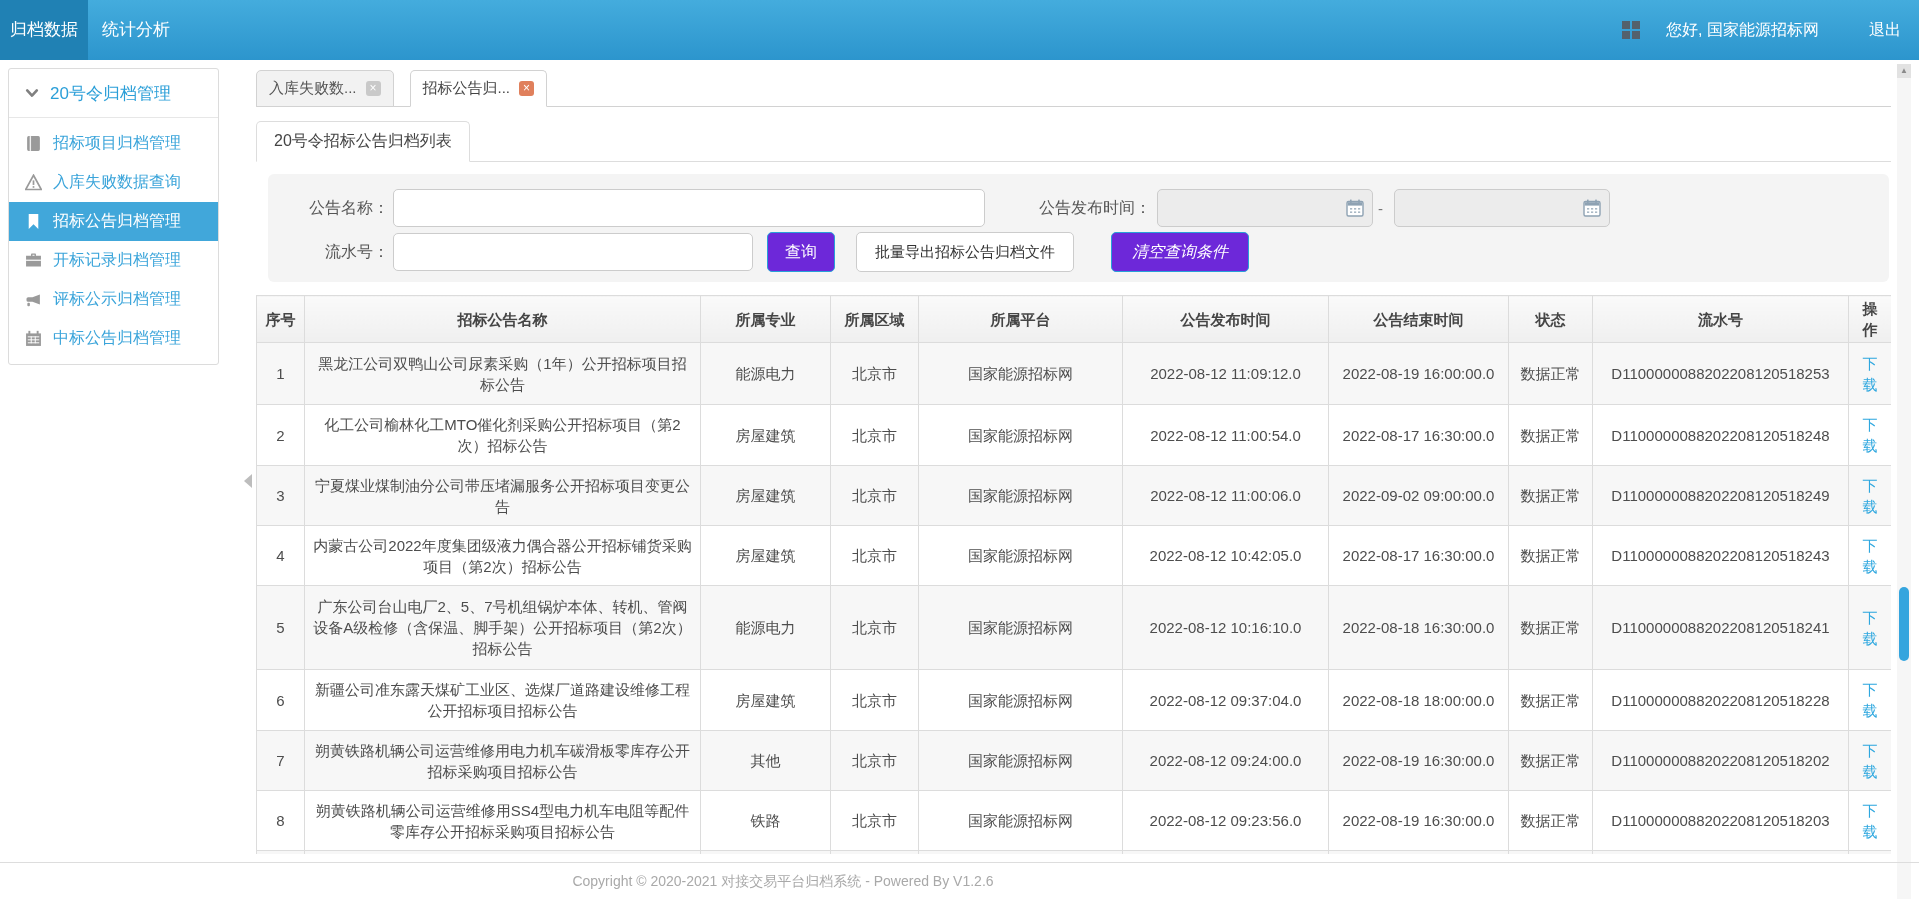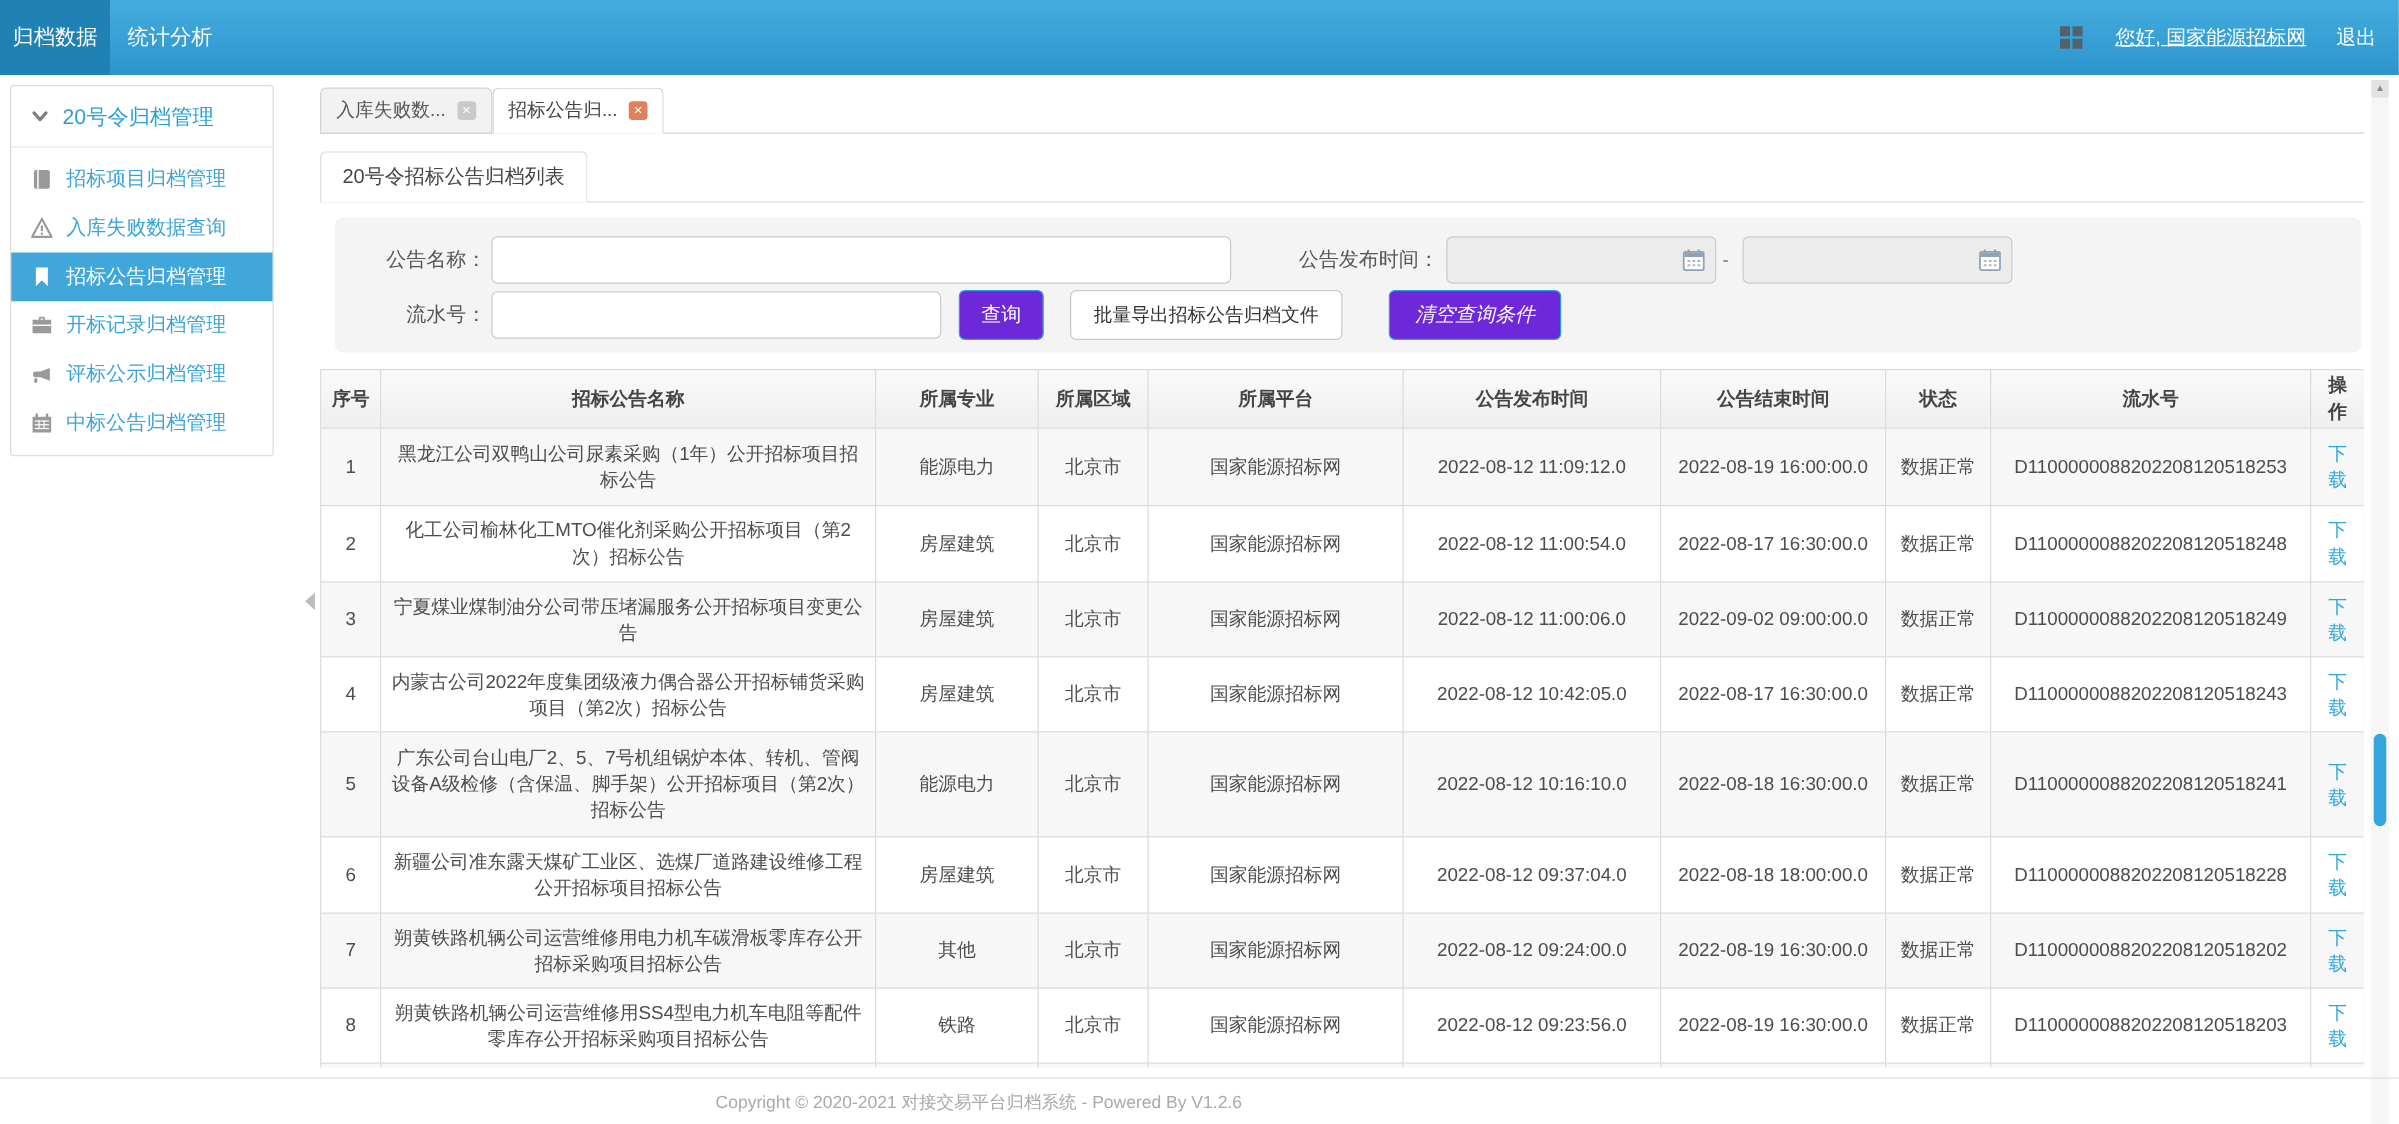--- a/index.html
+++ b/index.html
@@ -11,41 +11,41 @@
   
   .app-header{position:absolute;left:0;top:0;width:1919px;height:60px;
     background:linear-gradient(180deg,#44acdd,#2c95cd);display:flex;align-items:stretch;}
   .brand{color:#fff;font-size:26px;line-height:60px;padding:0 53px 0 14px;white-space:nowrap;}
   .top-nav{display:flex;}
   .nav-item{line-height:60px;padding:0 10px;margin-right:4px;font-size:17px;color:#fff;cursor:pointer;white-space:nowrap;}
   .nav-item.active{background:#2081b4;}
   .header-right{margin-left:auto;display:flex;align-items:center;padding-right:18px;color:#fff;font-size:16px;}
   .grid-icon{display:grid;grid-template-columns:8px 8px;grid-template-rows:8px 8px;gap:2px;margin-right:26px;cursor:pointer;}
   .grid-icon i{background:#54616b;display:block;}
-  .greeting{margin-right:24px;white-space:nowrap;text-decoration:underline;}
+  .greeting{margin-right:50px;white-space:nowrap;}
   .logout{cursor:pointer;white-space:nowrap;}
   
   .sidebar{position:absolute;left:8px;top:68px;width:211px;background:#fff;
     border:1px solid #dcdcdc;border-radius:3px;box-sizing:border-box;}
   .side-header{height:48px;display:flex;align-items:center;gap:11px;padding-left:16px;
     border-bottom:1px solid #e7e7e7;color:#2b9fd8;font-size:17px;}
   .side-header .chev{color:#808080;display:inline-flex;}
   .side-menu{list-style:none;margin:6px 0;padding:0;}
   .menu-item{height:39px;display:flex;align-items:center;gap:11px;padding-left:16px;
     font-size:16px;color:#3aa4da;cursor:pointer;}
   .menu-item .ico{width:17px;height:17px;color:#9a9a9a;display:inline-flex;flex:0 0 auto;}
   .menu-item .ico svg{width:17px;height:17px;}
   .menu-item.active{background:#41a7da;color:#fff;}
   .menu-item.active .ico{color:#fff;}
   
   .splitter{position:absolute;left:244px;top:474px;width:0;height:0;
     border-top:7px solid transparent;border-bottom:7px solid transparent;border-right:8px solid #bdbdbd;cursor:pointer;}
   
   .main{position:absolute;left:256px;top:68px;width:1635px;}
-  .tabs-bar{height:38px;border-bottom:1px solid #d2d2d2;display:flex;align-items:flex-end;gap:0;}
+  .tabs-bar{height:38px;border-bottom:1px solid #d2d2d2;display:flex;align-items:flex-end;gap:16px;}
   .tab{height:37px;box-sizing:border-box;display:flex;align-items:center;gap:9px;padding:0 12px;
     border:1px solid #d2d2d2;border-radius:5px 5px 0 0;background:#f2f2f2;font-size:15px;color:#555;
     margin-bottom:-1px;cursor:pointer;white-space:nowrap;}
   .tab.active{background:#fff;border-bottom-color:#fff;color:#444;}
   .tab-close{width:15px;height:15px;border-radius:3px;background:#c9c9c9;color:#fff;
     font-size:12px;line-height:15px;text-align:center;cursor:pointer;}
   .tab.active .tab-close{background:#e0805c;}
   .panel-tab-row{margin-top:13px;height:41px;border-bottom:1px solid #ddd;display:flex;align-items:flex-end;}
   .panel-tab{height:41px;box-sizing:border-box;display:flex;align-items:center;padding:0 17px;
     border:1px solid #ddd;border-bottom-color:#fff;border-radius:5px 5px 0 0;background:#fff;

